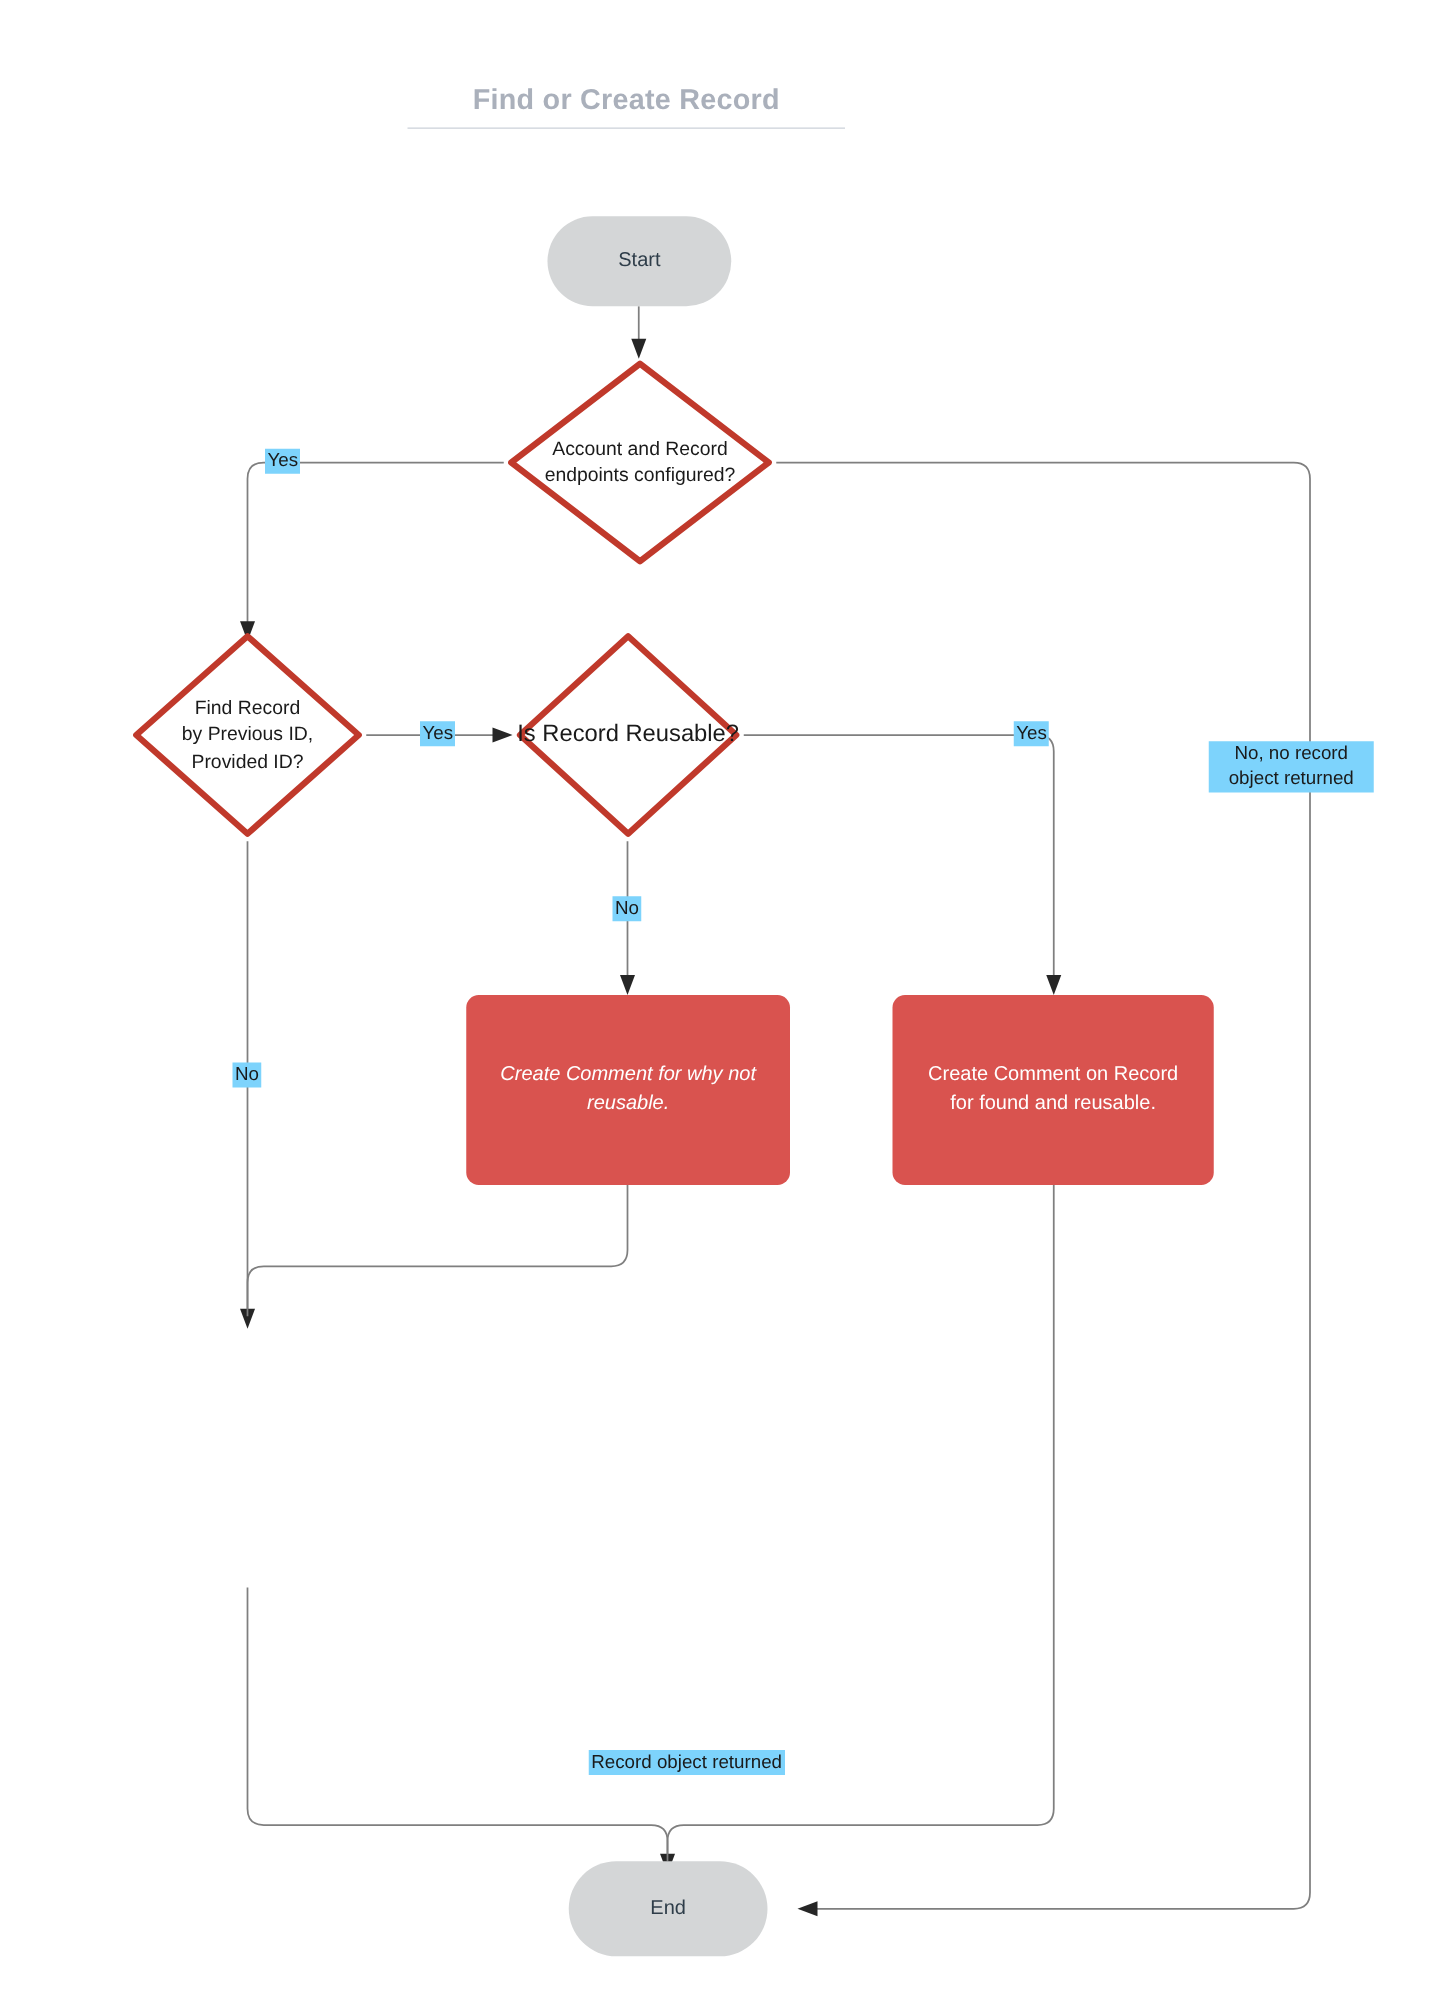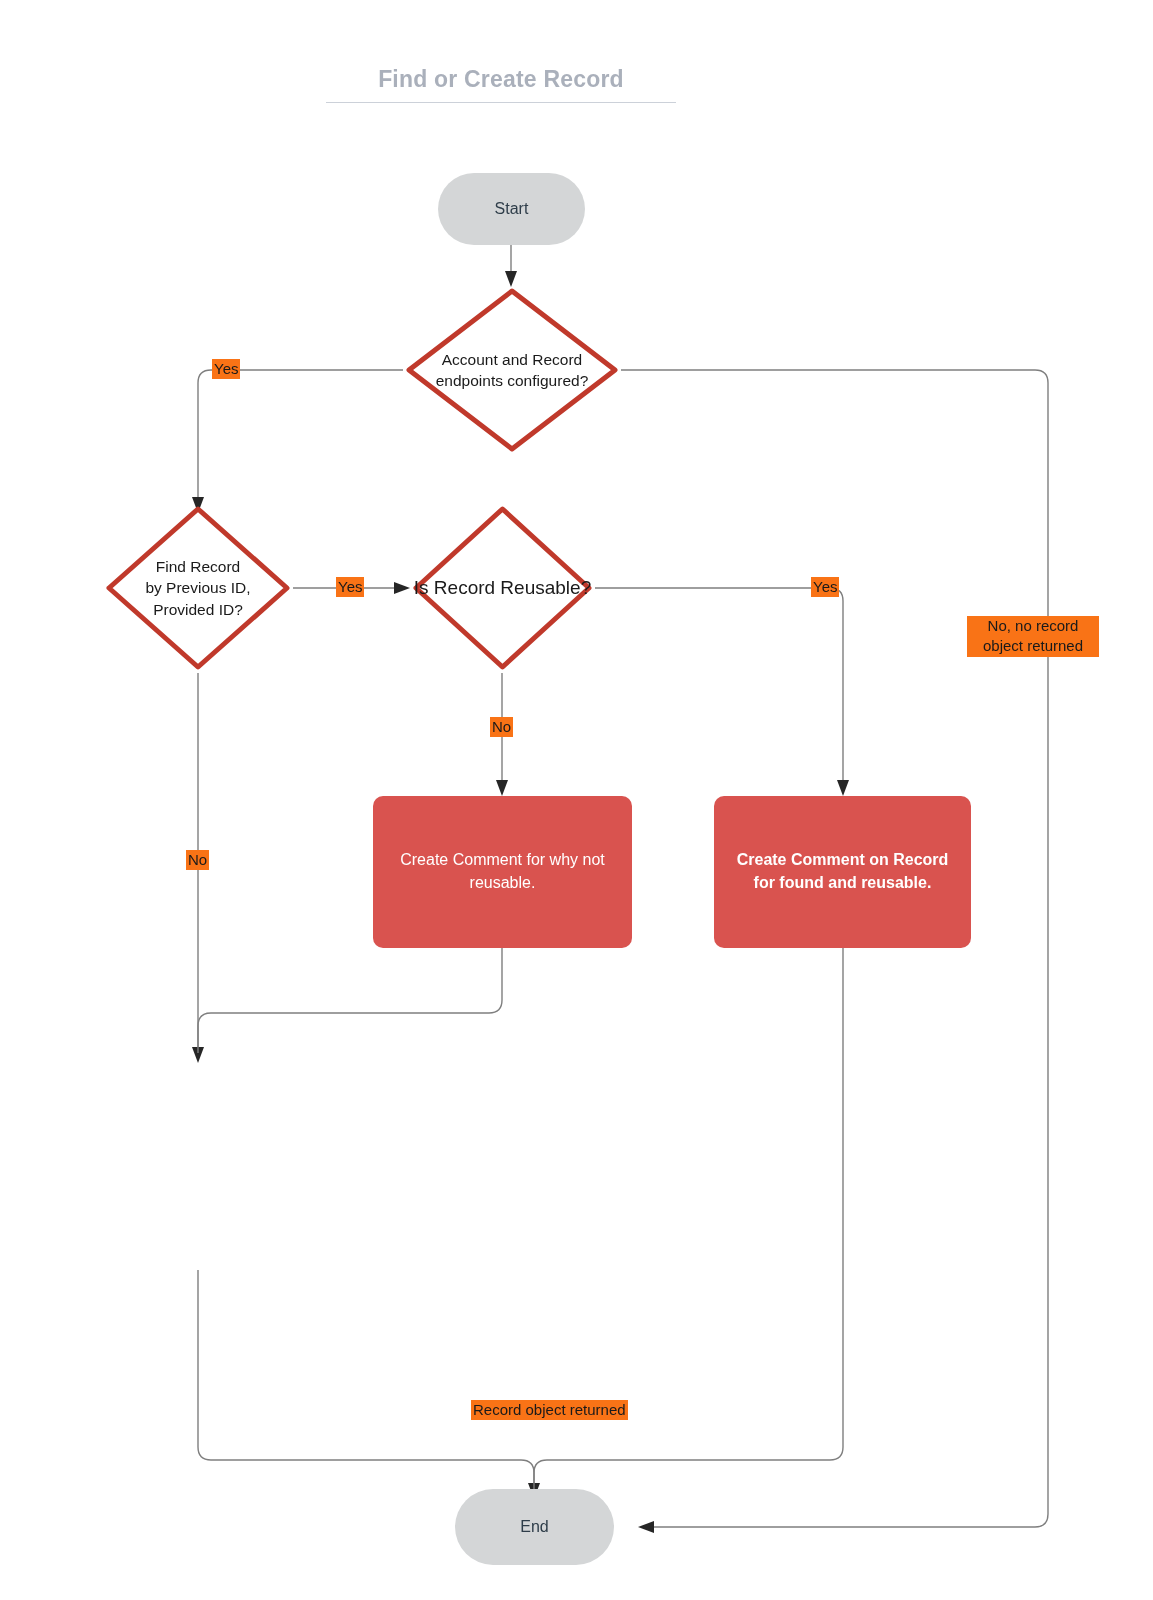--- a/index.html
+++ b/index.html
@@ -95,21 +95,21 @@
     font-size: 15.5px;
     line-height: 1.38;
     color: #1a1a1a;
     pointer-events: none;
   }
   
   .edge-label {
     position: absolute;
     font-size: 15px;
     color: #1a1a1a;
-    background: #f97316;
+    background: #7dd3fc;
     white-space: pre;
     line-height: 1.35;
     text-align: center;
     padding: 0 2px;
   }
 </style>
 </head>
 <body>
 
 <div id="canvas">
@@ -169,36 +169,36 @@
 endpoints configured?</div>
   </div>
 
   <div class="decision-wrap" style="left:410px; top:503px; width:185px; height:170px;">
     <svg width="185" height="170" viewBox="0 0 185 170">
       <path d="M 92.5 6 L 179 85 L 92.5 164 L 6 85 Z" fill="#ffffff" stroke="#c0392b" stroke-width="5" stroke-linejoin="round"></path>
     </svg>
     <div class="dtext" style="white-space:pre-line; font-size:19px;">Is Record Reusable?</div>
   </div>
 
-  <div class="node process" style="left:373px; top:796px; width:259px; height:152px;">
+  <div class="node process" style="left:373px; top:796px; width:259px; height:152px;font-style:italic;">
     <span>Create Comment for why not reusable.</span>
   </div>
 
-  <div class="node process" style="left:714px; top:796px; width:257px; height:152px;font-weight:bold;">
+  <div class="node process" style="left:714px; top:796px; width:257px; height:152px;">
     <span>Create Comment on Record for found and reusable.</span>
   </div>
 
 
   <div class="node terminator" style="left:455px; top:1489px; width:159px; height:76px;">
     <span>End</span>
   </div>
 
   <div class="edge-label" style="left:212px; top:359px;">Yes</div>
 
-  <div class="edge-label" style="left:967px; top:616px; width:128px;">No, no record
+  <div class="edge-label" style="left:967px; top:593px; width:128px;">No, no record
 object returned</div>
 
   <div class="edge-label" style="left:336px; top:577px;">Yes</div>
 
   <div class="edge-label" style="left:186px; top:850px;">No</div>
 
   <div class="edge-label" style="left:811px; top:577px;">Yes</div>
 
   <div class="edge-label" style="left:490px; top:717px;">No</div>
 

